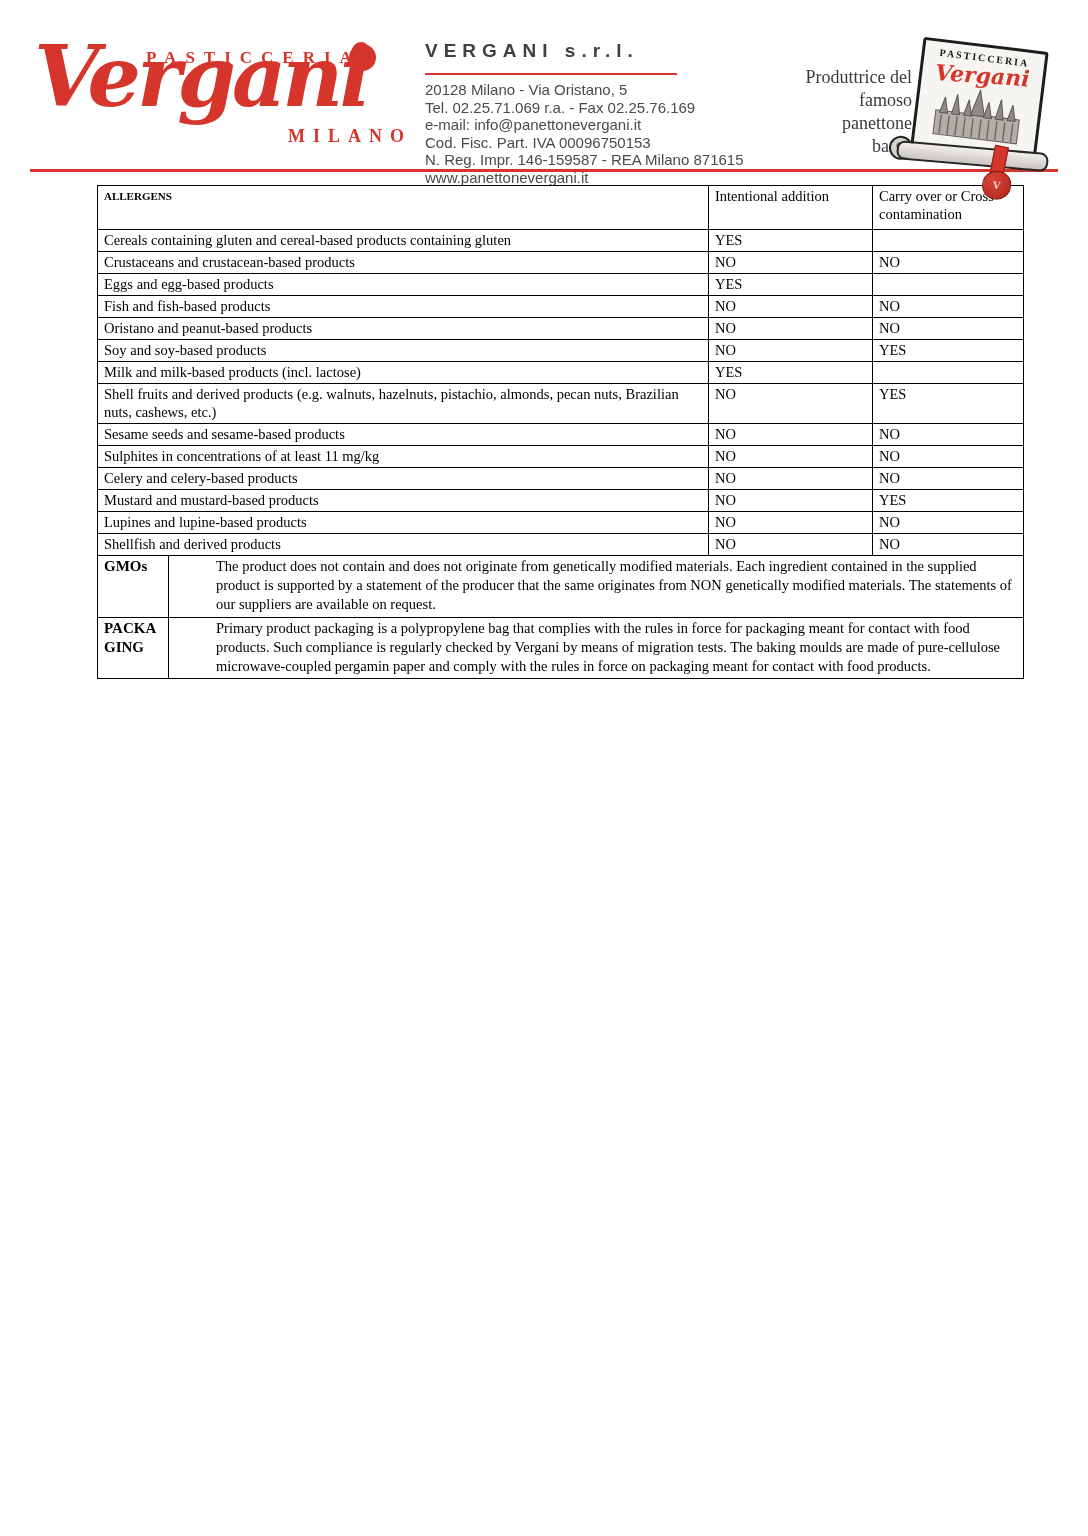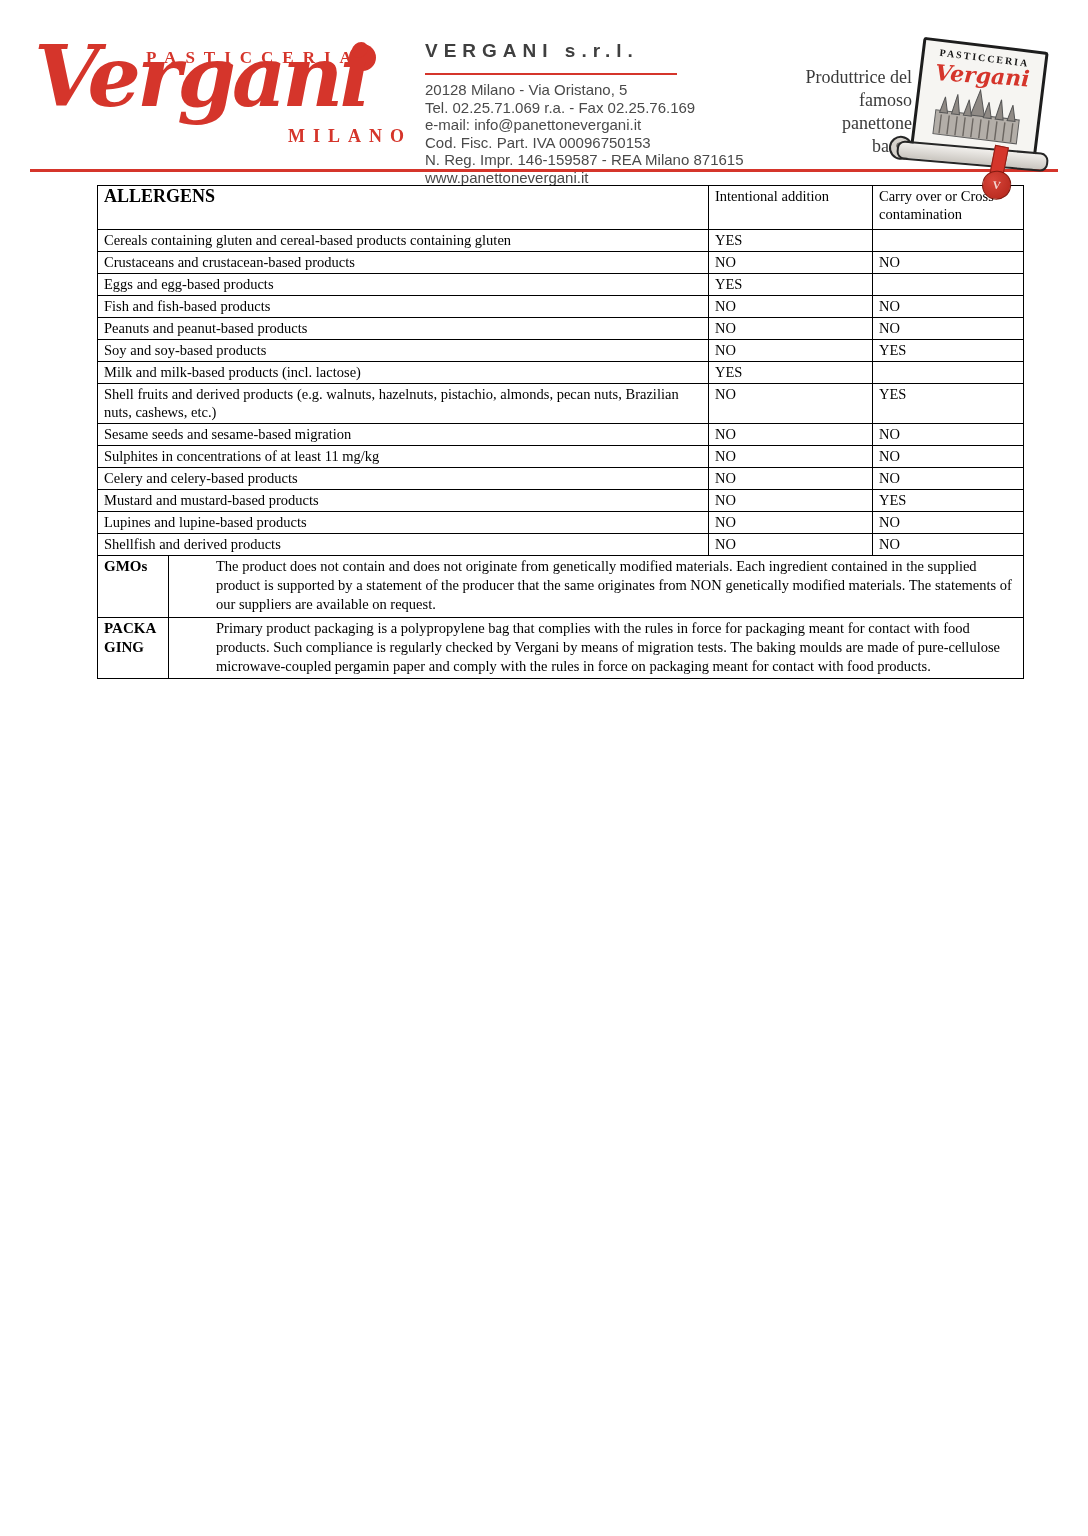--- a/index.html
+++ b/index.html
@@ -91,21 +91,21 @@
   
   .red-line{left:30px;top:169px;width:1028px;height:2.5px;background:var(--red);z-index:1;}
 
   
   .doc{left:97px;top:185px;width:926px;}
   table{border-collapse:collapse;table-layout:fixed;width:926px;
         font-family:"Liberation Serif", serif;font-size:14.5px;color:#000;}
   td,th{border:1px solid #000;vertical-align:top;text-align:left;
         padding:1px 6px 2px 6px;line-height:18px;overflow:hidden;}
   th{font-weight:normal;}
-  th.allergens-h{font-weight:bold;font-size:18px;}
+  th.allergens-h{font-weight:bold;font-size:11px;}
   .hdr-row th{height:40px;}
   .gmo-table{margin-top:-1px;}
   .lbl{font-weight:bold;font-size:15px;word-break:break-all;line-height:19px;}
   .longtext{line-height:19.2px;padding-left:47px;}
 
   :root{--red:#d5352b;}
 </style>
 </head>
 <body>
 
@@ -189,41 +189,41 @@
           <td>Eggs and egg-based products</td>
           <td>YES</td>
           <td></td>
         </tr>
         <tr>
           <td>Fish and fish-based products</td>
           <td>NO</td>
           <td>NO</td>
         </tr>
         <tr>
-          <td>Peanuts and peanut-based products</td>
+          <td>Oristano and peanut-based products</td>
           <td>NO</td>
           <td>NO</td>
         </tr>
         <tr>
           <td>Soy and soy-based products</td>
           <td>NO</td>
           <td>YES</td>
         </tr>
         <tr>
           <td>Milk and milk-based products (incl. lactose)</td>
           <td>YES</td>
           <td></td>
         </tr>
         <tr>
           <td>Shell fruits and derived products (e.g. walnuts, hazelnuts, pistachio, almonds, pecan nuts, Brazilian nuts, cashews, etc.)</td>
           <td>NO</td>
           <td>YES</td>
         </tr>
         <tr>
-          <td>Sesame seeds and sesame-based migration</td>
+          <td>Sesame seeds and sesame-based products</td>
           <td>NO</td>
           <td>NO</td>
         </tr>
         <tr>
           <td>Sulphites in concentrations of at least 11 mg/kg</td>
           <td>NO</td>
           <td>NO</td>
         </tr>
         <tr>
           <td>Celery and celery-based products</td>

